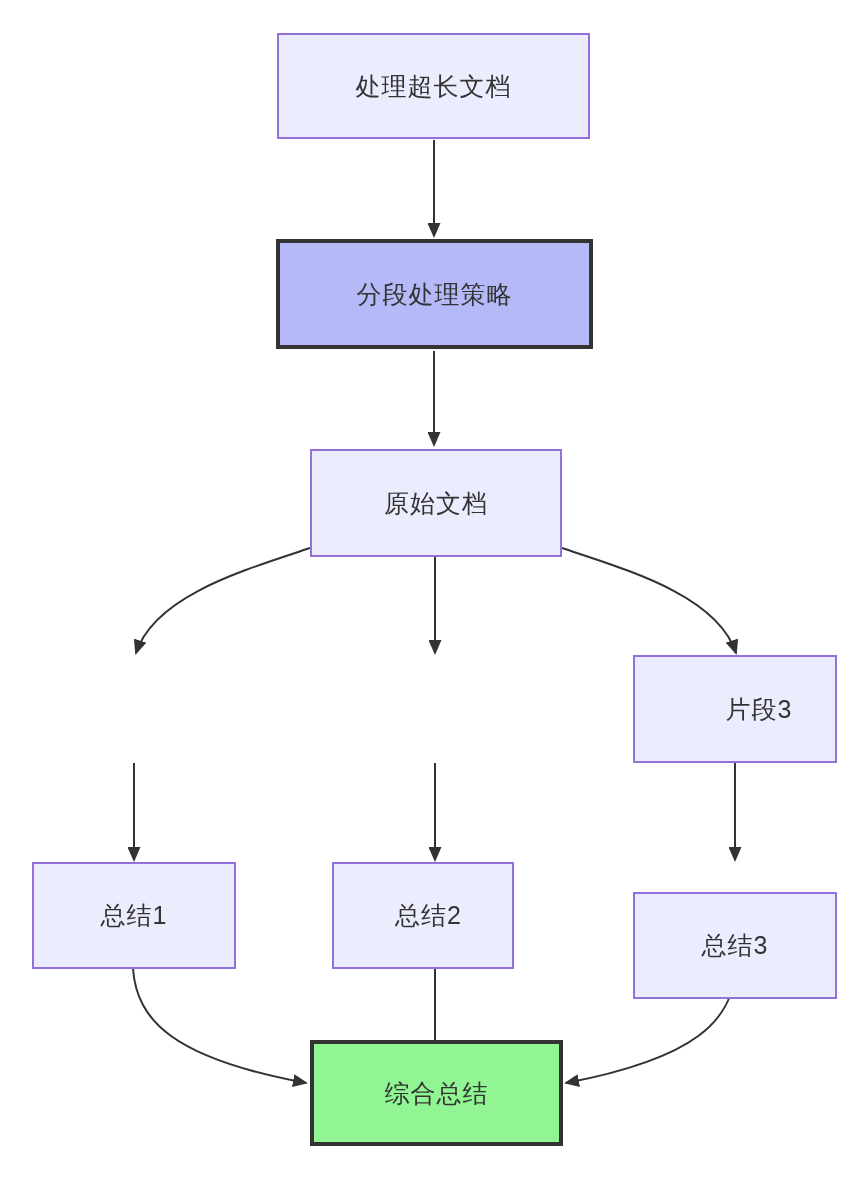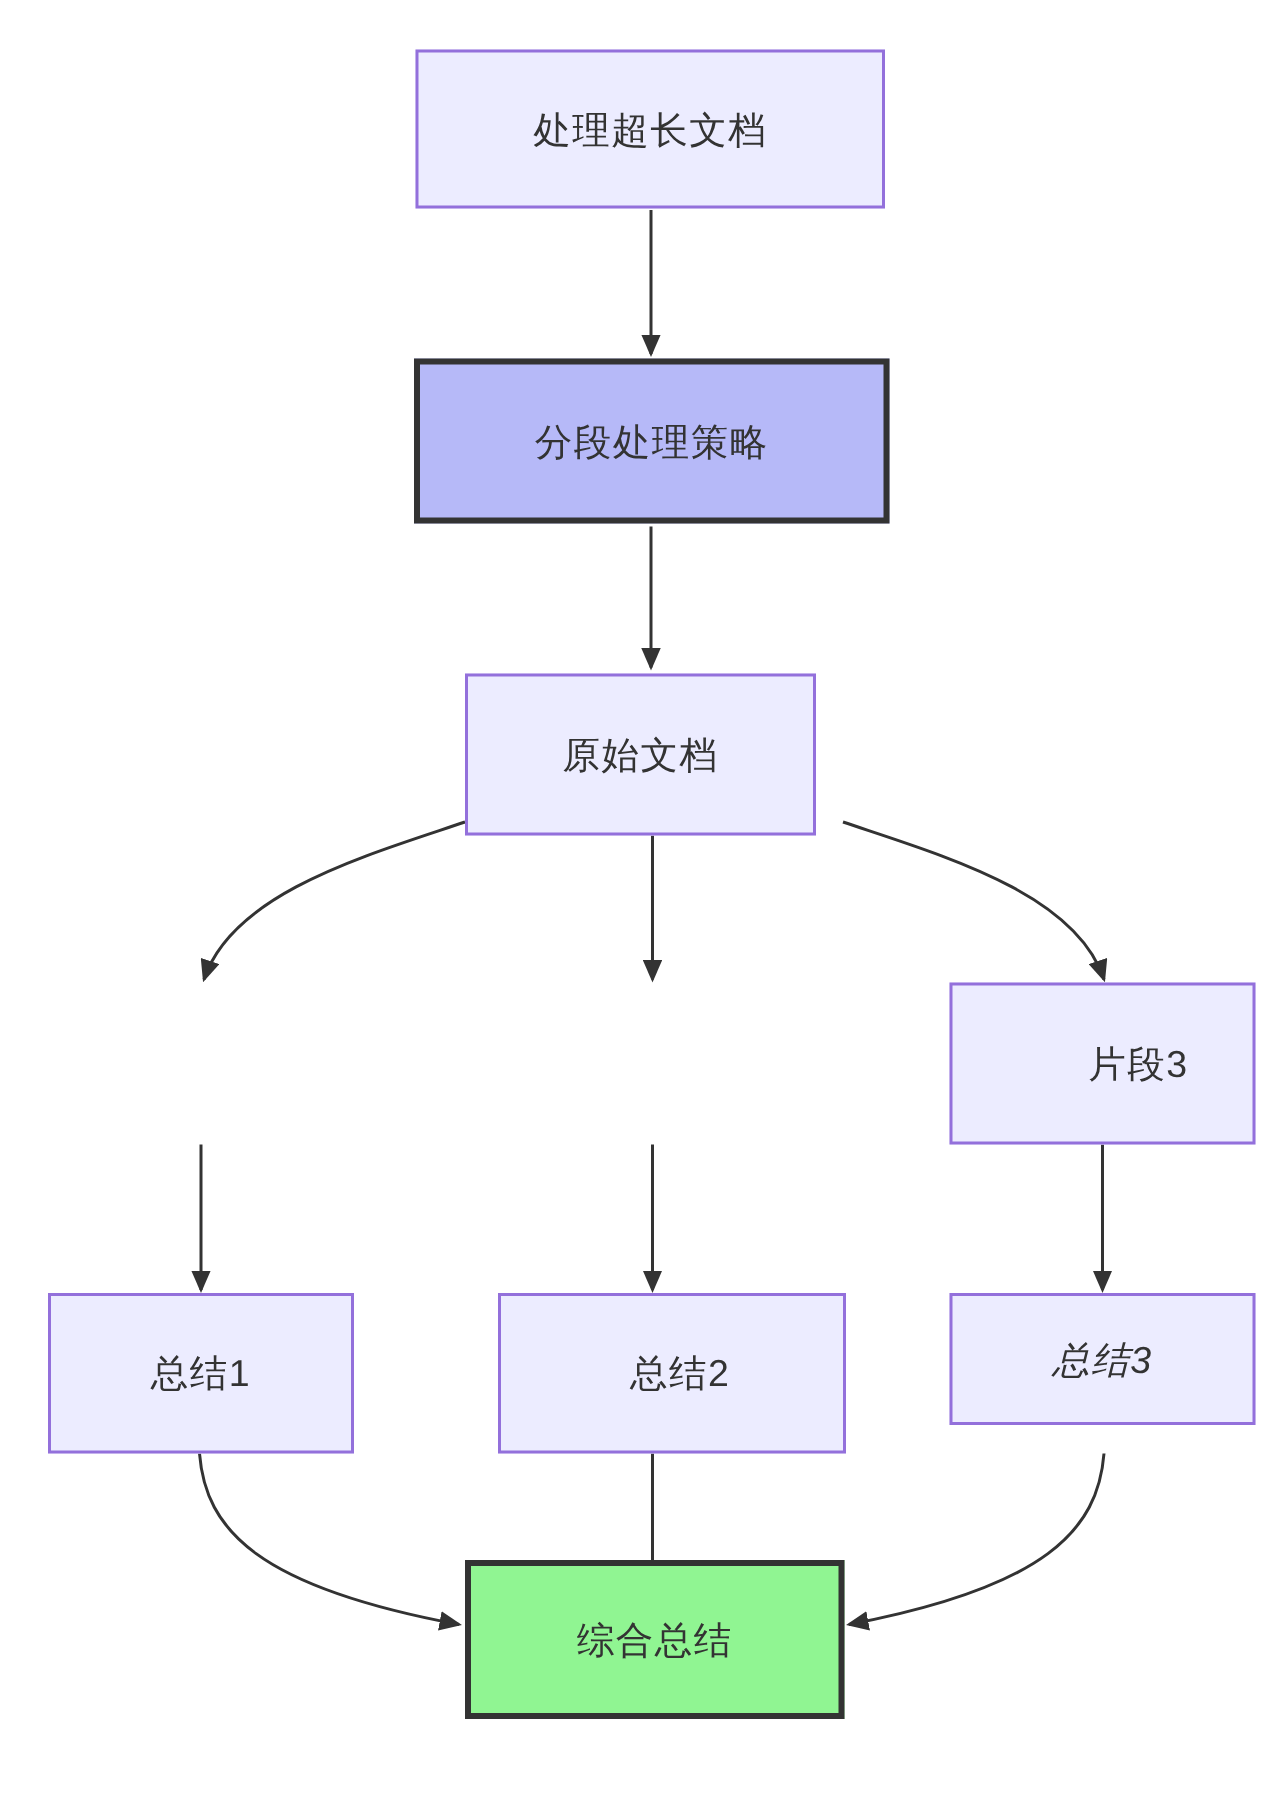--- a/index.html
+++ b/index.html
@@ -72,23 +72,23 @@
 
     <path class="edge" marker-end="url(#arrow)" d="M133,969 C137,1020 172,1058 306,1083"></path>
     <path class="edge" marker-end="url(#arrow)" d="M435,969 L435,1068"></path>
     <path class="edge" marker-end="url(#arrow)" d="M736,969 C732,1020 697,1058 566,1083"></path>
   </svg>
 
   <div class="node default" style="left:277px; top:33px;  width:313px; height:106px;">处理超长文档</div>
 
   <div class="node highlight" style="left:276px; top:239px; width:317px; height:110px;">分段处理策略</div>
 
-  <div class="node default" style="left:310px; top:449px; width:234px; height:108px;">原始文档</div>
+  <div class="node default" style="left:310px; top:449px; width:252px; height:108px;">原始文档</div>
 
   <div class="node default" style="left:633px; top:655px; width:204px; height:108px;padding-left:48px;">片段3</div>
 
   <div class="node default" style="left:32px;  top:862px; width:204px; height:107px;">总结1</div>
-  <div class="node default" style="left:332px; top:862px; width:232px; height:107px;padding-left:11px;">总结2</div>
-  <div class="node default" style="left:633px; top:862px; width:204px; height:88px;font-style:italic;">总结3</div>
+  <div class="node default" style="left:332px; top:862px; width:182px; height:107px;padding-left:11px;">总结2</div>
+  <div class="node default" style="left:633px; top:892px; width:204px; height:107px;">总结3</div>
 
   <div class="node result" style="left:310px; top:1040px; width:253px; height:106px;">综合总结</div>
 
 </div>
 
 </body></html>

